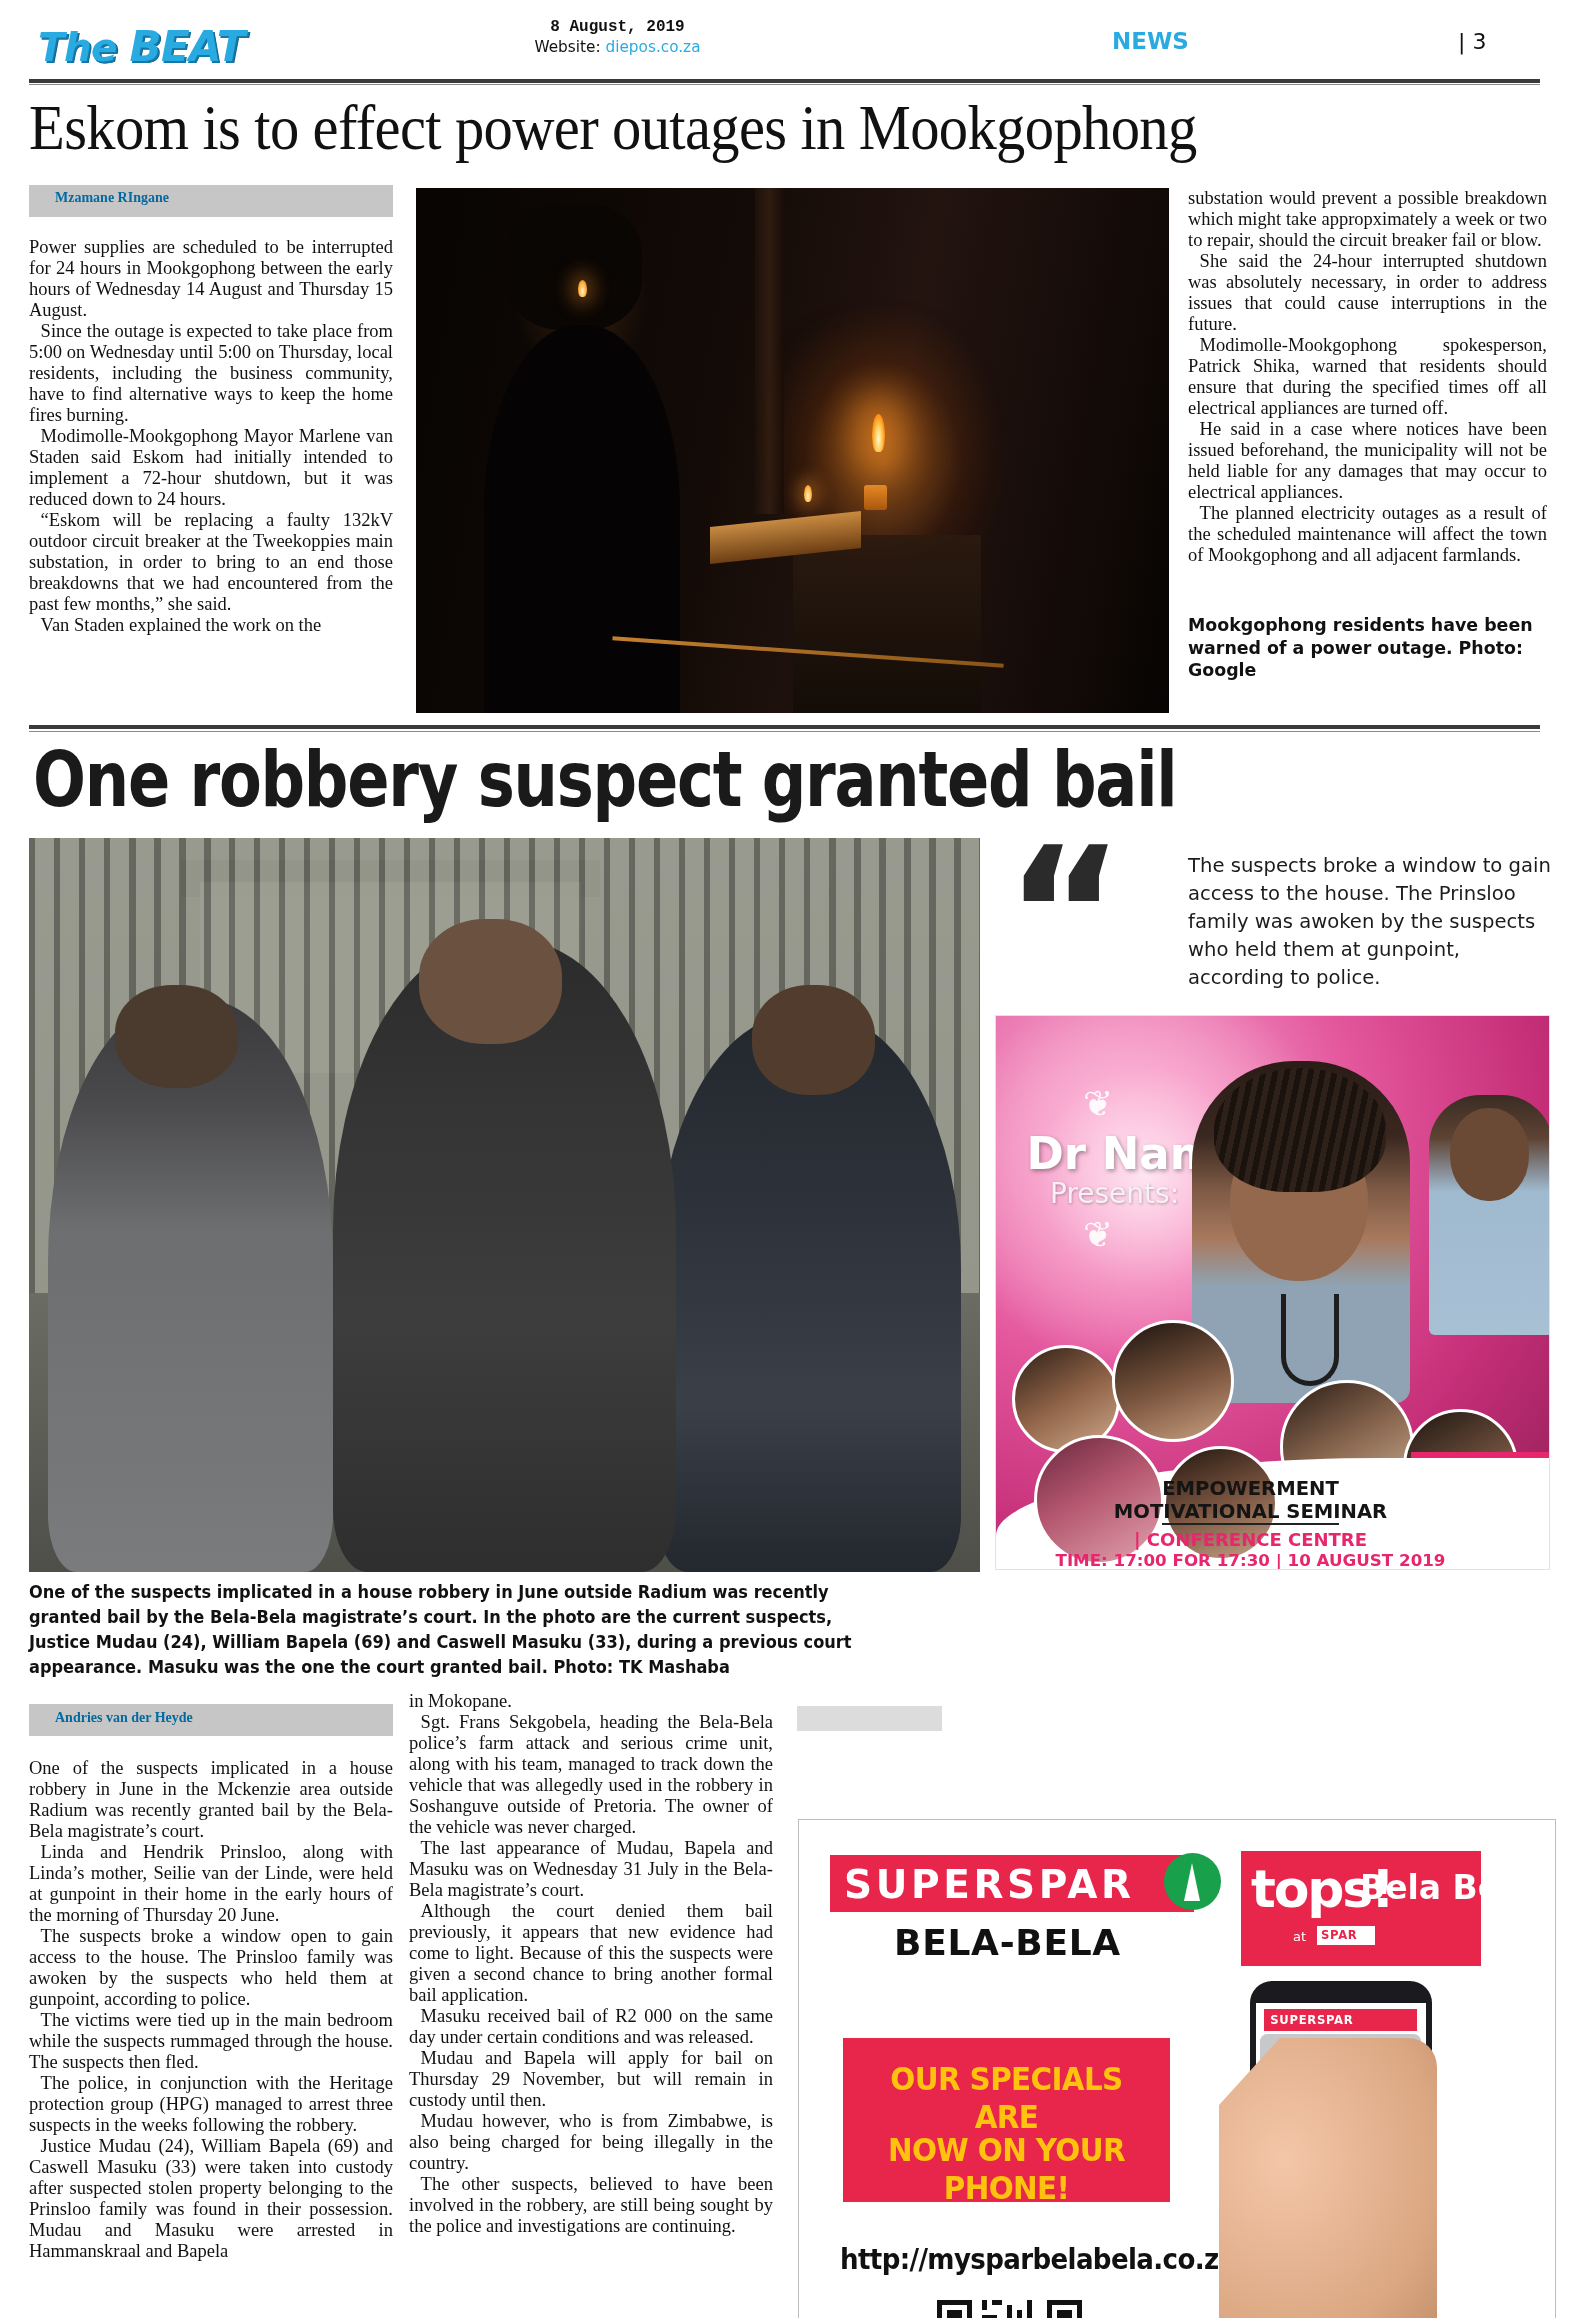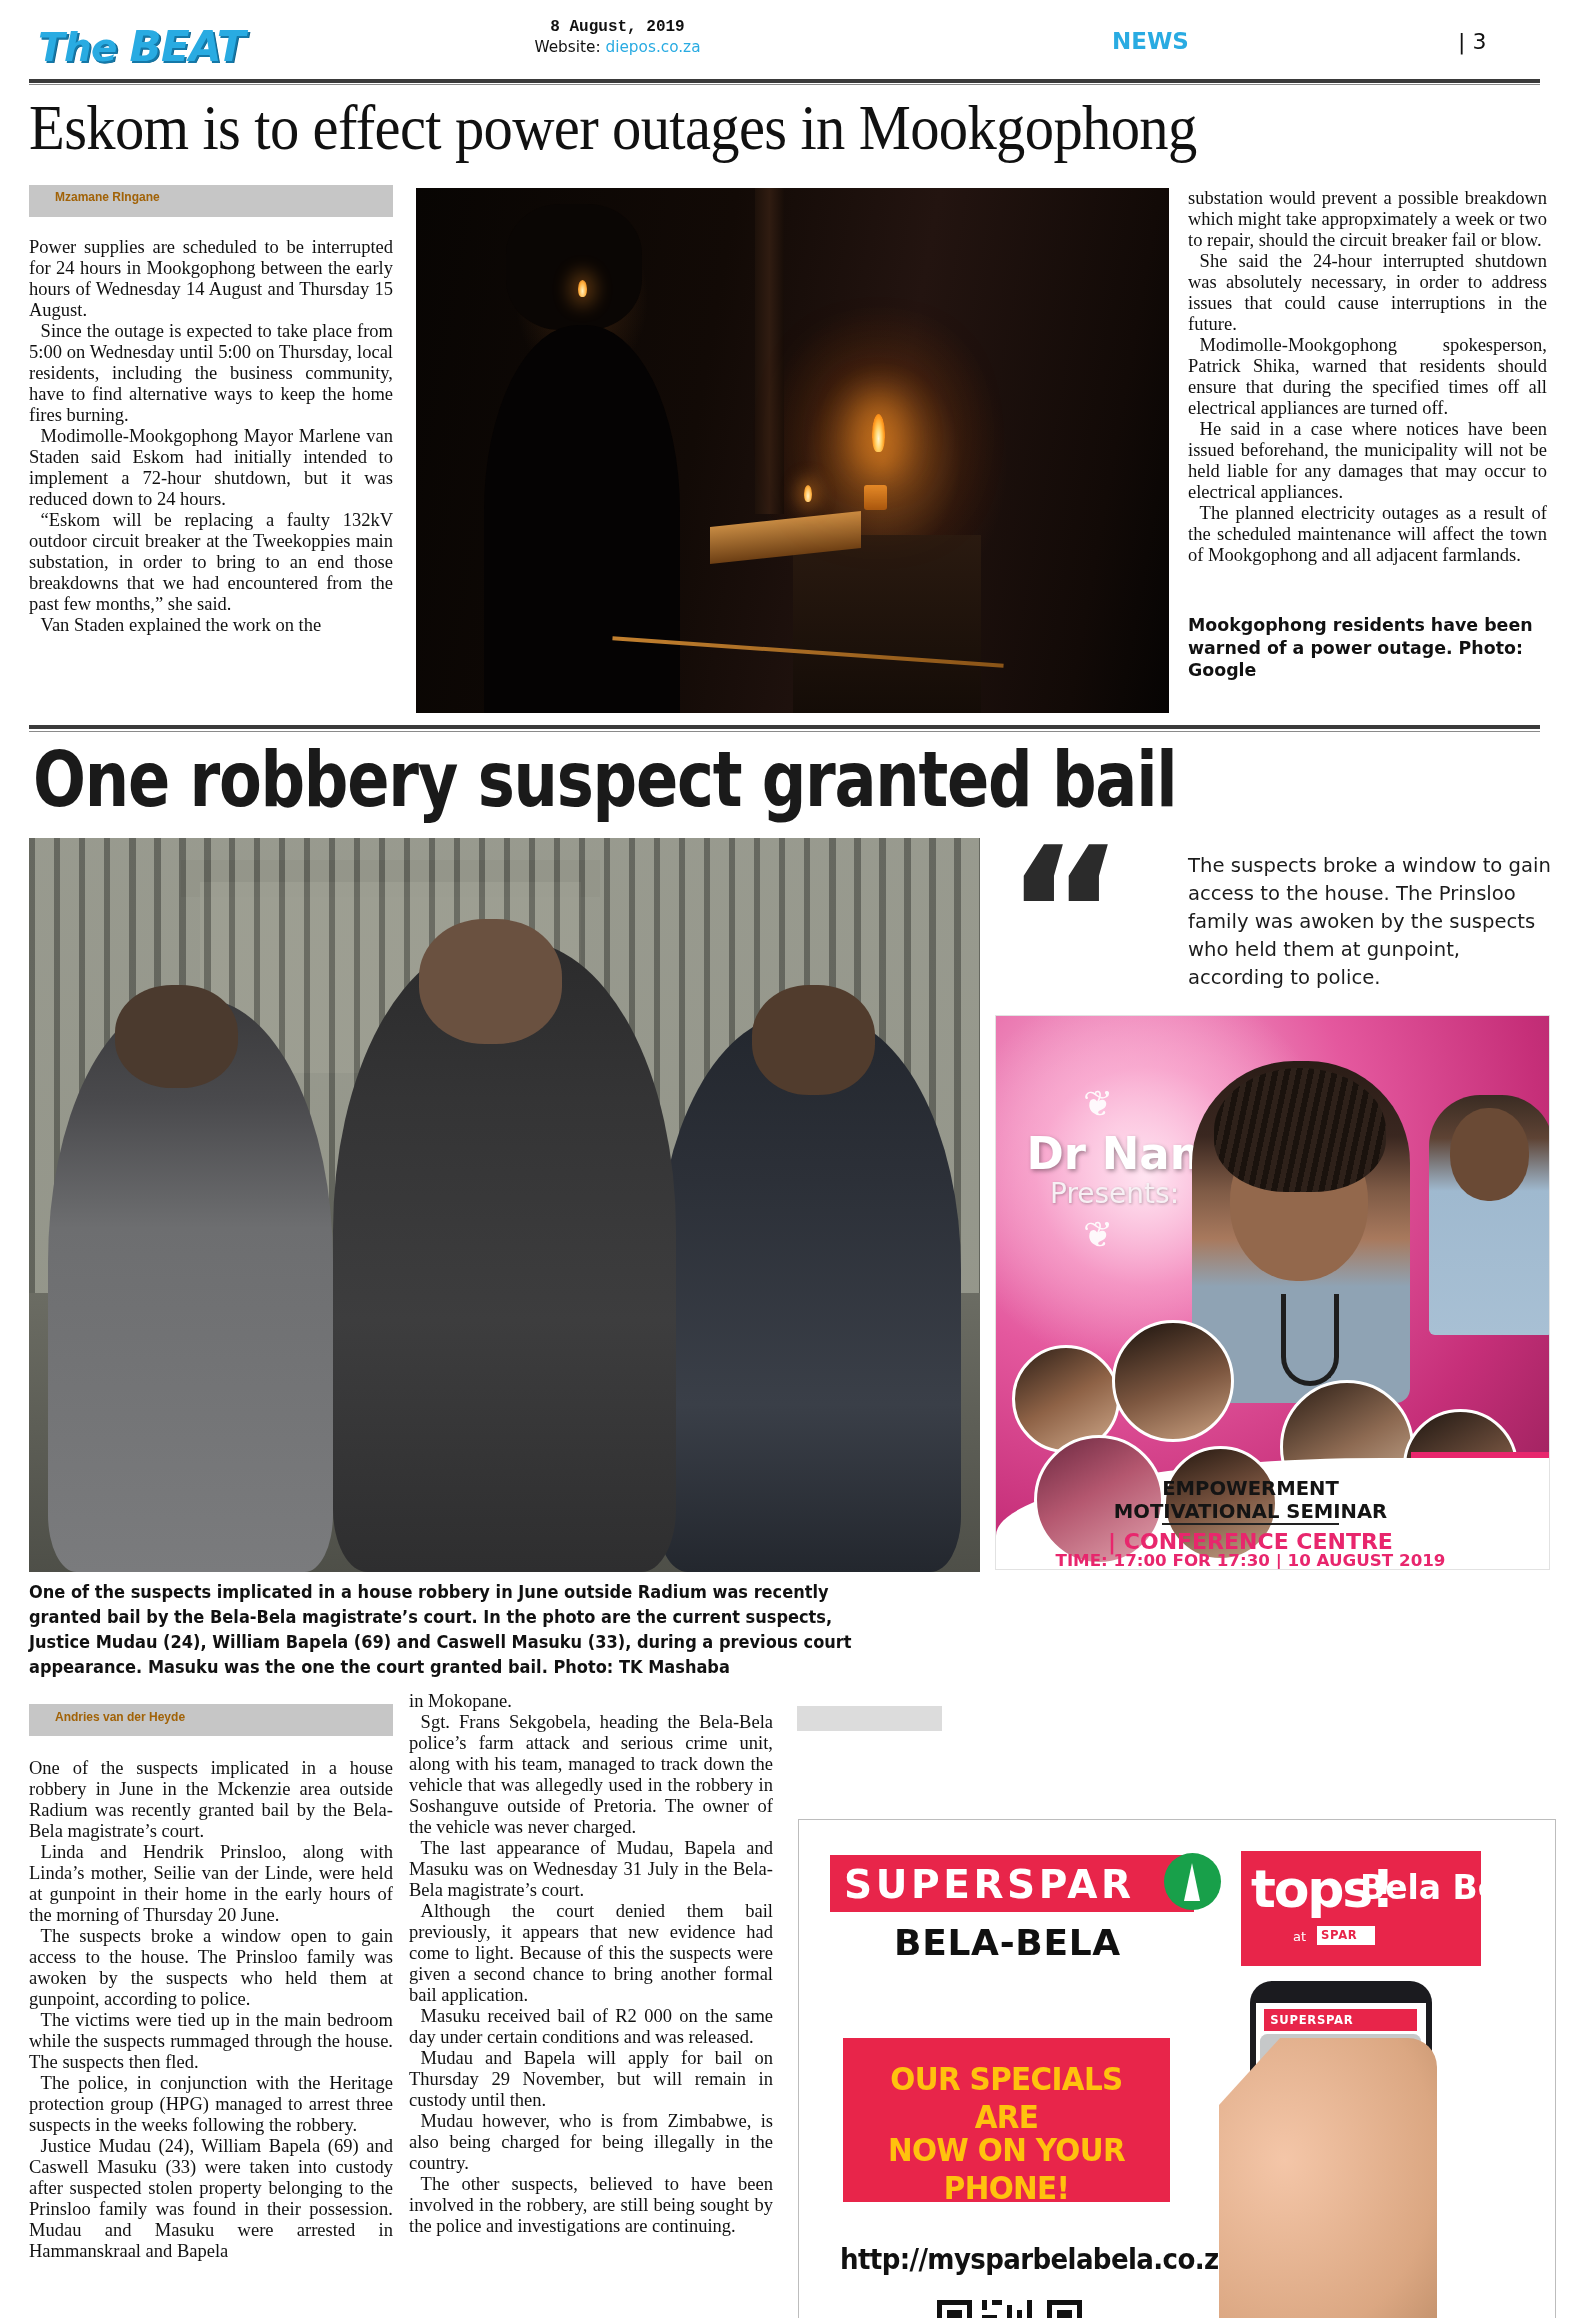--- a/index.html
+++ b/index.html
@@ -21,21 +21,21 @@
               font-size:23px;color:#29ABE2;letter-spacing:0px;}
   .mh-page{position:absolute;left:1458px;top:29px;font-family:"DejaVu Sans",sans-serif;font-size:22px;color:#111;}
   .rule-thick{position:absolute;left:29px;top:79px;width:1511px;height:3.6px;background:#3a3a3a;}
   .rule-thin{position:absolute;left:29px;top:84px;width:1511px;height:0.7px;background:#8a8a8a;}
 
   
   .hl1{position:absolute;left:29px;top:93px;width:1512px;
        font-family:"Liberation Serif",serif;font-weight:normal;font-size:63px;line-height:70px;
        letter-spacing:-0.7px;color:#111;transform:scaleX(0.93);transform-origin:left top;white-space:nowrap;}
   .byline-bar{position:absolute;background:#c6c6c6;}
-  .byline-txt{position:absolute;font-family:Liberation Sans, sans-serif;font-weight:bold;font-size:12px;color:#a16207;}
+  .byline-txt{position:absolute;font-family:Liberation Serif, serif;font-weight:bold;font-size:14px;color:#0369a1;}
 
   .col{position:absolute;font-family:"Liberation Serif",serif;font-size:18.5px;line-height:21px;
        text-align:justify;color:#111;}
   .col p{margin:0;text-indent:11.6px;}
   .col p.first{text-indent:0;}
 
   .photo1{position:absolute;left:416px;top:188px;width:753px;height:525px;
      background:#0b0705;overflow:hidden;}
   .p1-wall{position:absolute;left:0;top:0;width:100%;height:100%;
      background:
@@ -124,21 +124,21 @@
   .nbc4{left:167px;top:430px;width:109px;height:109px;background:linear-gradient(160deg,#241810,#7a5440 50%,#c3a285);}
   .nbc5{left:284px;top:364px;width:128px;height:128px;background:linear-gradient(150deg,#2a1d15,#8d6a52 50%,#d3b89e);}
   .nbc6{left:407px;top:393px;width:109px;height:109px;background:linear-gradient(150deg,#1e1611,#6d4e3c 55%,#b99a80);}
   .nb-white{position:absolute;left:0;top:442px;width:553px;height:111px;background:#ffffff;
       border-radius:70% 0 0 0;}
   .nb-pinkwedge{position:absolute;right:0;top:436px;width:138px;height:116px;background:#e8266d;}
   .nb-emp{position:absolute;left:0;top:461px;width:509px;text-align:center;
       font-family:"DejaVu Sans",sans-serif;font-weight:bold;font-size:19.6px;line-height:24px;color:#141414;}
   .nb-hr{position:absolute;height:2.2px;background:#222;}
   .nb-venue{position:absolute;left:0;top:513px;width:509px;text-align:center;
-      font-family:"DejaVu Sans",sans-serif;font-weight:bold;font-size:22px;color:#e8266d;}
+      font-family:"DejaVu Sans",sans-serif;font-weight:bold;font-size:18px;color:#e8266d;}
   .nb-time{position:absolute;left:0;top:534px;width:509px;text-align:center;
       font-family:"DejaVu Sans",sans-serif;font-weight:bold;font-size:16.7px;color:#e8266d;}
 
   
   .adSpar{position:absolute;left:798px;top:1819px;width:756px;height:525px;background:#fff;border:1.5px solid #bdbdbd;overflow:hidden;}
   .sp-logo{position:absolute;left:30.5px;top:35px;width:364px;height:57px;background:#e8254a;}
   .sp-logo-txt{position:absolute;left:45px;top:42px;font-family:"DejaVu Sans",sans-serif;font-weight:bold;
       font-size:39px;letter-spacing:3.6px;color:#fff;}
   .sp-tree{position:absolute;left:365px;top:33px;width:57px;height:57px;border-radius:50%;background:#18a04a;}
   .sp-tree:after{content:"";position:absolute;left:50%;top:9.5px;margin-left:-8.7px;width:0;height:0;

